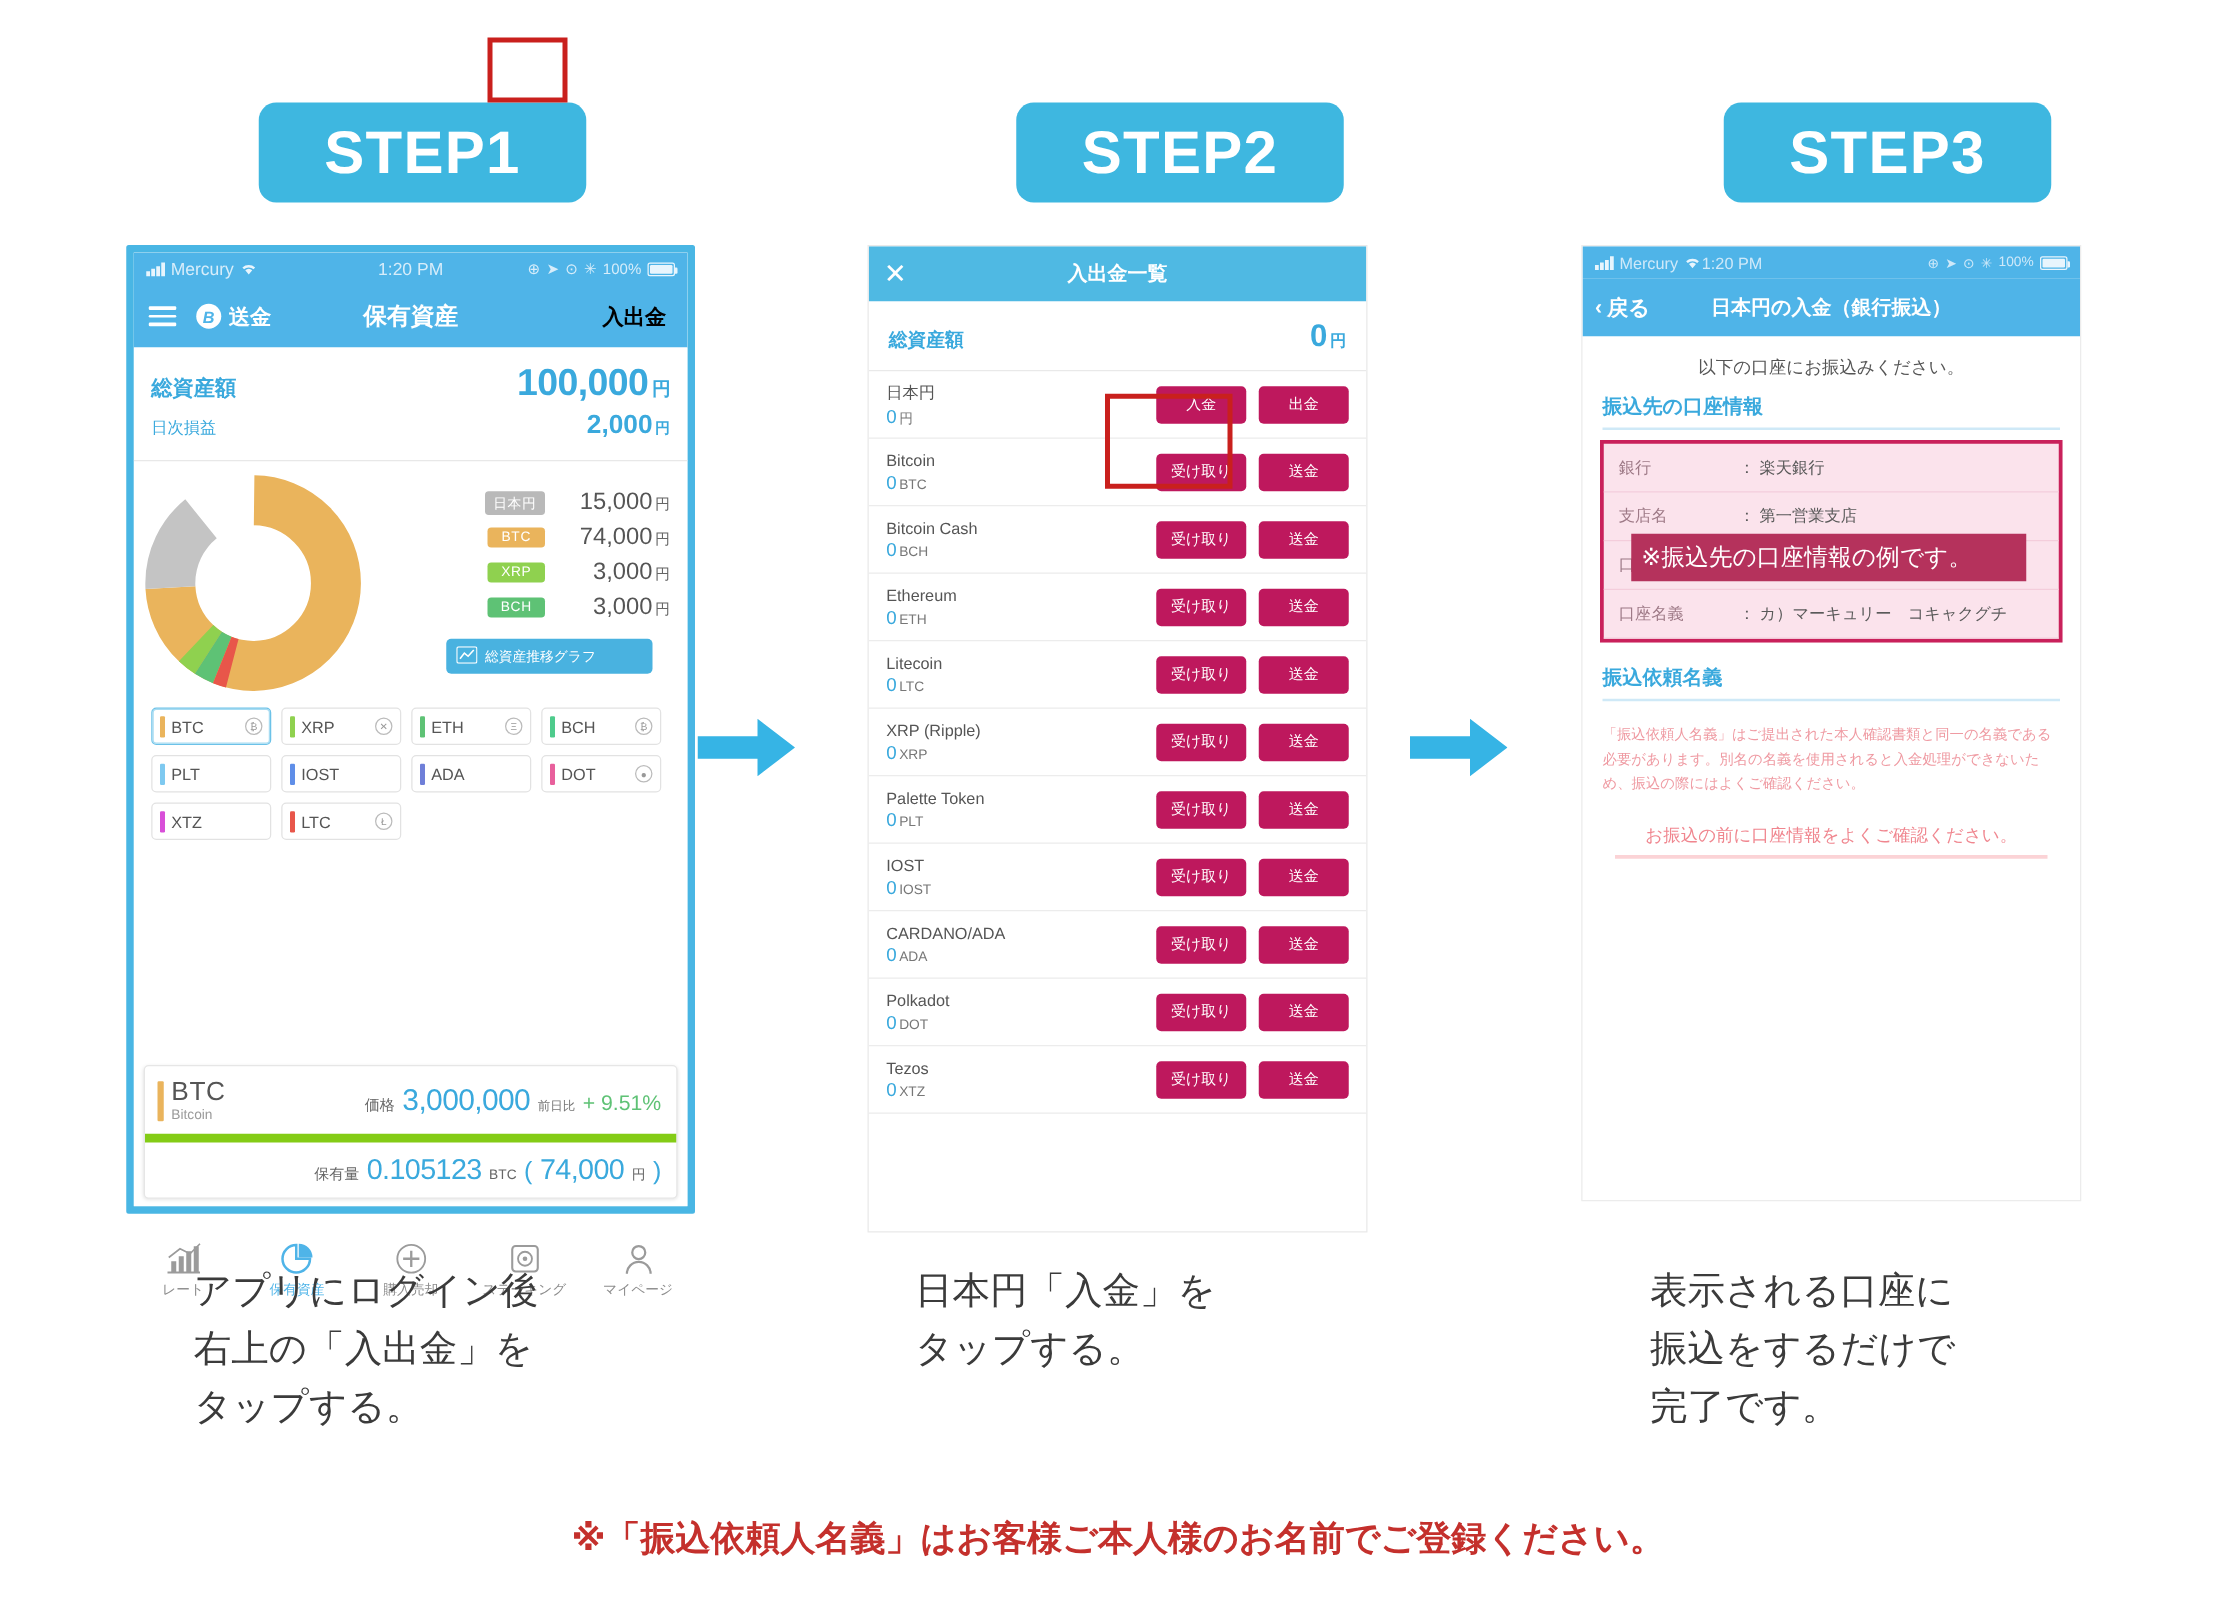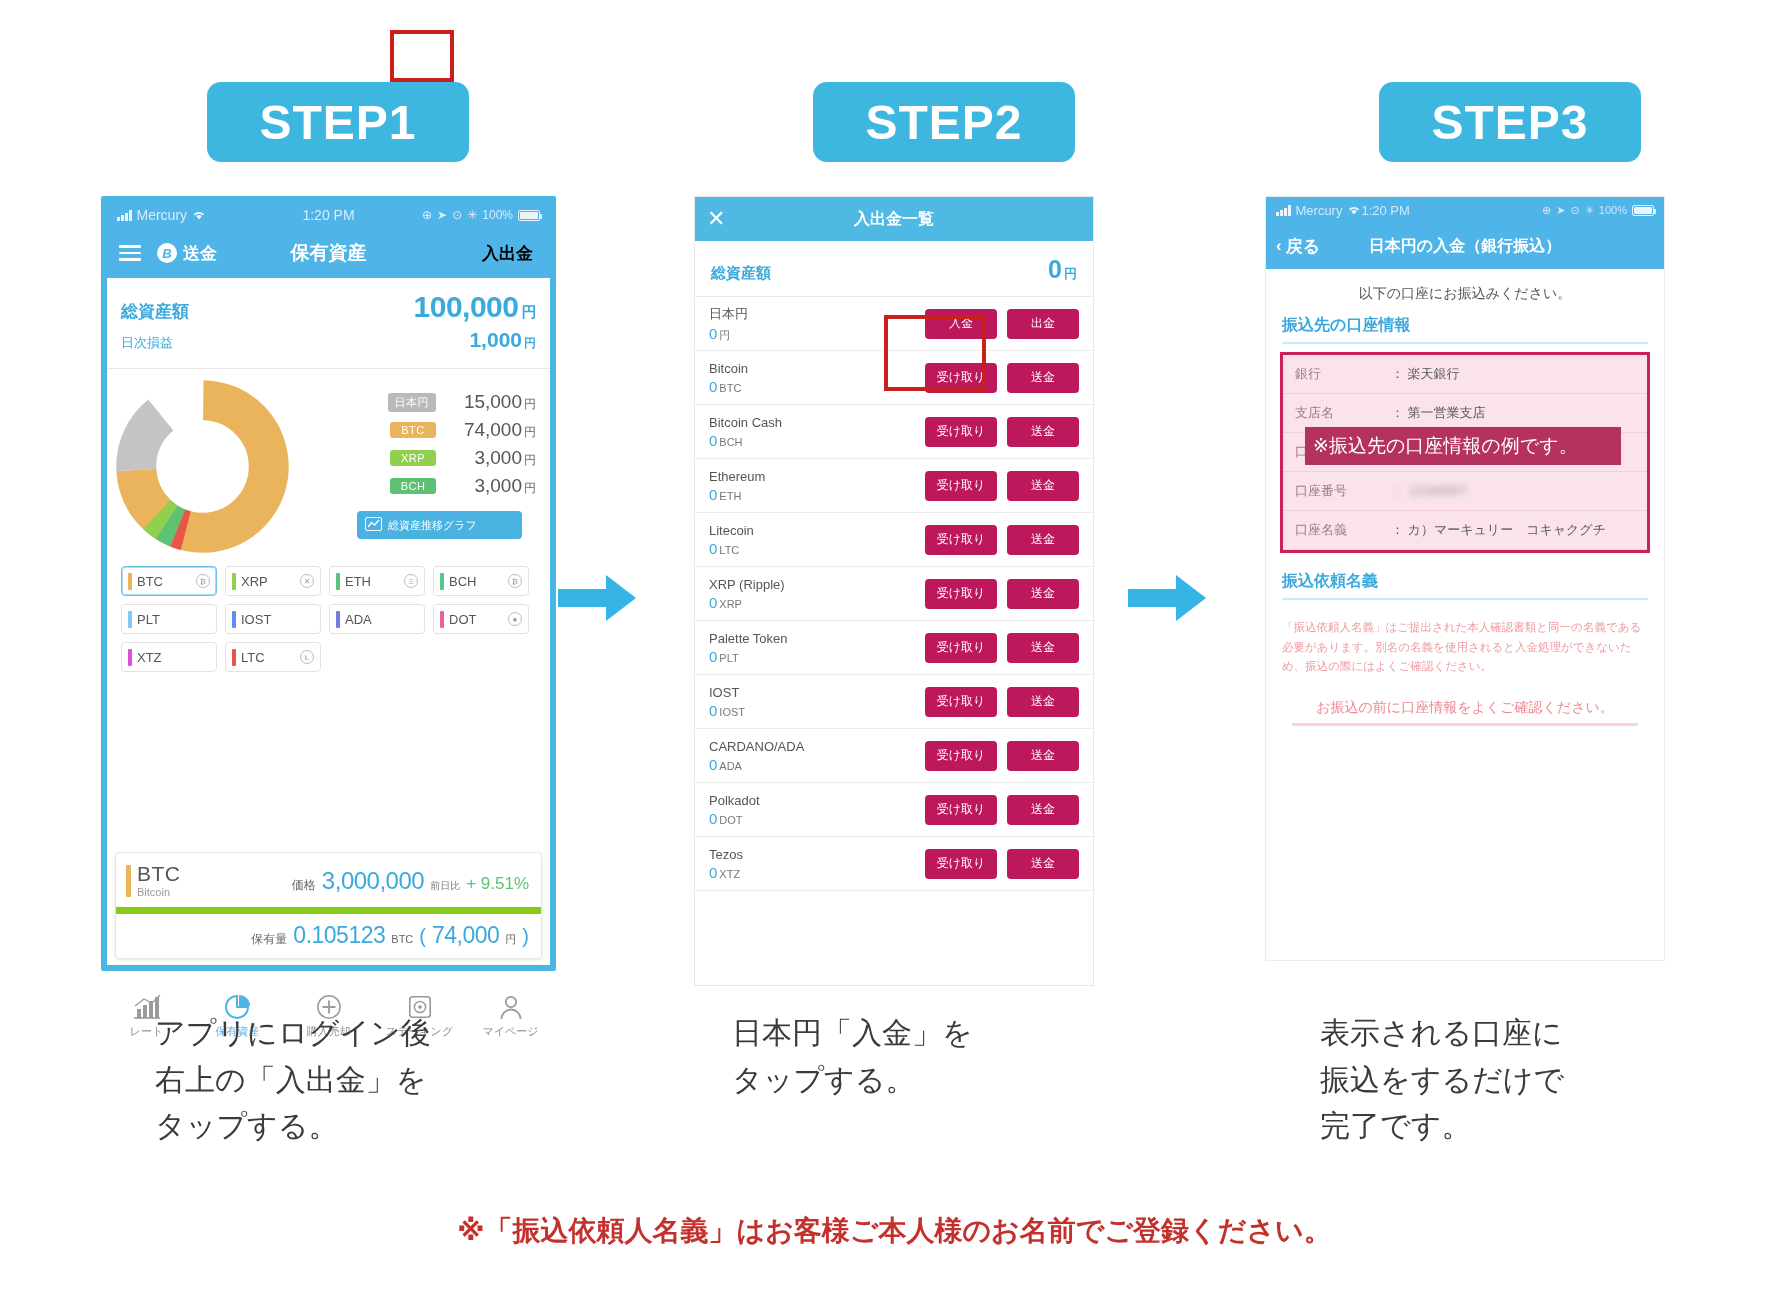--- a/index.html
+++ b/index.html
@@ -279,21 +279,21 @@
   </div>
 
   <div class="p1-body">
     <div class="card-total">
       <div class="row-total">
         <span class="lbl-total">総資産額</span>
         <span class="val-total"><span>100,000</span><small>円</small></span>
       </div>
       <div class="row-pl">
         <span class="lbl-pl">日次損益</span>
-        <span class="val-pl"><span>1,000</span><small>円</small></span>
+        <span class="val-pl"><span>2,000</span><small>円</small></span>
       </div>
     </div>
     <div class="divider"></div>
 
     <div class="chart-area">
       <div class="donut-wrap">
         <svg width="175" height="175" viewBox="0 0 42 42">
           <circle cx="21" cy="21" r="15.9" fill="transparent" stroke="#eab45c" stroke-width="9.6" stroke-dasharray="74 26" stroke-dashoffset="25"></circle>
           <circle cx="21" cy="21" r="15.9" fill="transparent" stroke="#c4c4c4" stroke-width="9.6" stroke-dasharray="15 85" stroke-dashoffset="-49"></circle>
           <circle cx="21" cy="21" r="15.9" fill="transparent" stroke="#8fd14f" stroke-width="9.6" stroke-dasharray="3 97" stroke-dashoffset="-34"></circle>
@@ -631,24 +631,20 @@
       </div>
     <div class="acct-row">
         <span class="k">支店名</span>
         <span class="v">： 第一営業支店</span>
       </div>
     <div class="acct-row">
         <span class="k">口座種別</span>
         <span class="v">： 普通</span>
       </div>
     <div class="acct-row">
-        <span class="k">口座番号</span>
-        <span class="v blur">： 1234567</span>
-      </div>
-    <div class="acct-row">
         <span class="k">口座名義</span>
         <span class="v">： カ）マーキュリー　コキャクグチ</span>
       </div>
     <div class="acct-overlay">※振込先の口座情報の例です。</div>
   </div>
 
   <div class="p3-h" style="margin-top:18px">振込依頼名義</div>
   <div class="p3-hline"></div>
   <div class="p3-warn">「振込依頼人名義」はご提出された本人確認書類と同一の名義である必要があります。別名の名義を使用されると入金処理ができないため、振込の際にはよくご確認ください。</div>
   <div class="p3-warn2">お振込の前に口座情報をよくご確認ください。</div>

